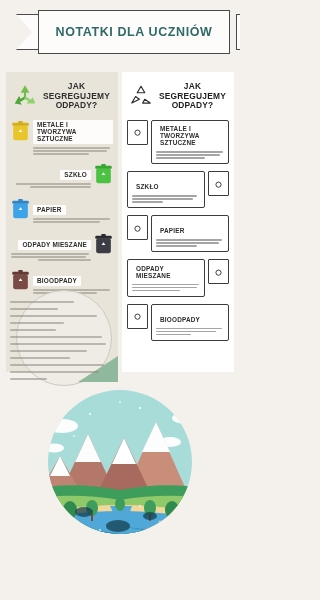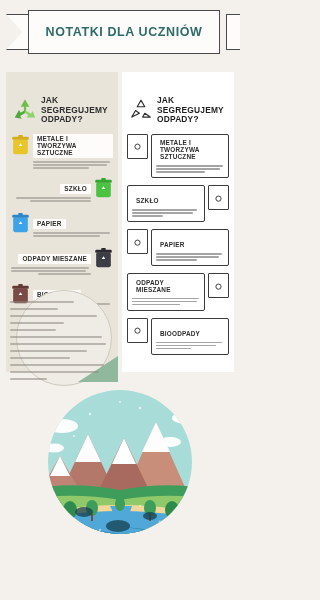--- a/index.html
+++ b/index.html
@@ -5,21 +5,21 @@
   html,body{margin:0;padding:0;}
   body{
     width:240px;height:600px;overflow:hidden;
     background:#f4f0ec;
     font-family:"Liberation Sans", sans-serif;
     position:relative;
   }
   .page{position:relative;width:240px;height:600px;}
 
   
-  .ribbon{position:absolute;left:4px;width:240px;height:48px;padding-left:20px;}
+  .ribbon{position:absolute;left:14px;width:240px;height:48px;padding-left:20px;}
   .ribbon-top{top:10px;}
   .ribbon-bottom{top:540px;}
   .ribbon .tail{
     position:absolute;top:4px;width:34px;height:34px;
     background:#fdfcfa;border:1.4px solid #4a4a4a;
   }
   .ribbon .tail.left{left:2px;clip-path:polygon(0 0,100% 0,100% 100%,0 100%,45% 50%);}
   .ribbon .tail.right{right:2px;clip-path:polygon(0 0,100% 0,55% 50%,100% 100%,0 100%);}
   .ribbon .plate{
     position:absolute;left:24px;top:0;width:192px;height:44px;
@@ -30,21 +30,21 @@
   .ribbon .plate span{
     color:#2f6b68;font-weight:bold;font-size:12.5px;letter-spacing:.6px;
     white-space:nowrap;
   }
 
   
   .poster{position:absolute;top:72px;width:112px;height:300px;box-sizing:border-box;}
   .poster-color{left:6px;background:#e8e4da;}
   .poster-mono{left:122px;background:#ffffff;}
 
-  .poster-head{display:flex;align-items:center;gap:3px;padding:24px 6px 4px 6px;}
+  .poster-head{display:flex;align-items:center;gap:3px;padding:10px 6px 4px 6px;text-align:center;}
   .rec-ico{width:26px;height:26px;flex:none;}
   .poster-title{
     font-size:8.4px;font-weight:bold;line-height:1.15;letter-spacing:.2px;
     color:#2d2d2d;text-transform:uppercase;
   }
   .poster-mono .poster-title{color:#1d1d1d;}
 
   .sect{position:relative;display:flex;align-items:flex-start;gap:3px;
         padding:2px 5px;margin-top:3px;min-height:28px;}
   .sect.rev{flex-direction:row-reverse;}

